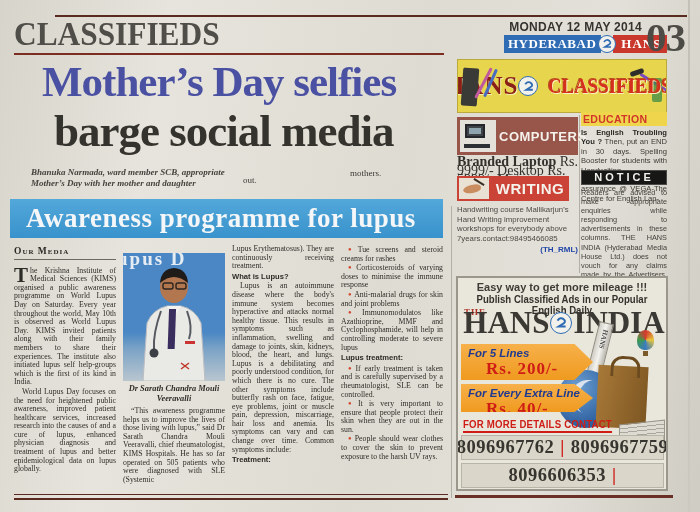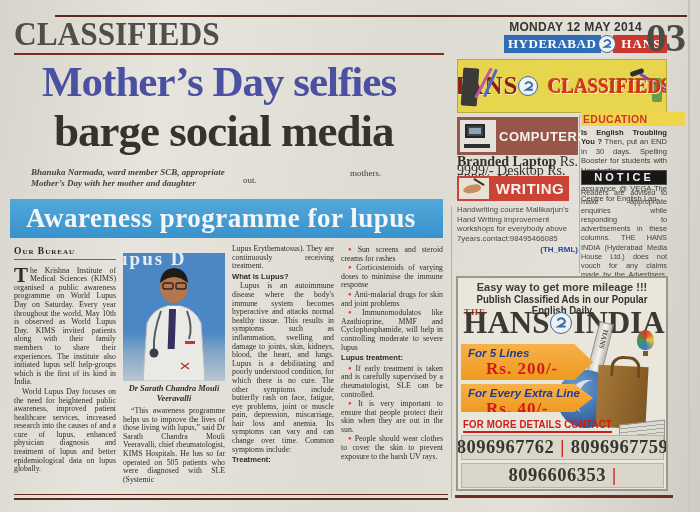--- a/index.html
+++ b/index.html
@@ -79,21 +79,21 @@
   .ad-writing { left:457px; top:176px; width:112px; height:25px; background:#cb4337; display:flex; }
   .ad-writing .ad-img-box { width:30px; height:21px; margin:2px; background:#e9e1d3; }
   .hand { position:absolute; left:4px; top:7px; width:18px; height:8px; background:#c98d5f; border-radius:50% 40% 40% 50%; transform:rotate(-12deg); }
   .pen { position:absolute; left:14px; top:3px; width:12px; height:2px; background:#3a2f26; transform:rotate(32deg); }
   .ad-writing .ad-title { font-size:15px; }
   .handwriting-text { left:457px; top:205px; width:121px; font-family:"Liberation Sans",sans-serif;
     font-size:7.8px; line-height:9.6px; color:#4b4943; }
   .trml { left:457px; top:245px; width:121px; text-align:right; font-family:"Liberation Sans",sans-serif;
     font-size:8px; font-weight:bold; color:#2146a8; }
 
-  .edu-header { left:581px; top:112px; width:104px; height:14px; background:#efd54b; color:#d1362a;
+  .edu-header { left:581px; top:112px; width:86px; height:14px; background:#efd54b; color:#d1362a;
     font-family:"Liberation Sans",sans-serif; font-weight:bold; font-size:10.5px; line-height:14px; padding-left:2px; letter-spacing:.3px; }
   .edu-body { left:581px; top:128px; width:86px; font-family:"Liberation Sans",sans-serif;
     font-size:7.6px; line-height:9.4px; color:#3c3a34; text-align:justify; }
   .edu-body b { color:#2b2a25; }
   .notice-header { left:581px; top:170px; width:86px; height:15px; background:#171716; border:1px solid #4a4a48;
     color:#f2f1ec; font-family:"Liberation Sans",sans-serif; font-weight:bold; font-size:11px; line-height:13px;
     text-align:center; letter-spacing:3px; }
   .notice-body { left:581px; top:188px; width:86px; font-family:"Liberation Sans",sans-serif;
     font-size:7.3px; line-height:9.1px; color:#413f39; text-align:justify; }
 
@@ -166,21 +166,21 @@
   <div class="abs headline-1">Mother’s Day selfies</div>
   <div class="abs headline-2">barge social media</div>
   <div class="abs main-caption">Bhanuka Narmada, ward member SCB, appropriate Mother’s Day with her mother and daughter</div>
   <div class="abs frag-out">out.</div>
   <div class="abs frag-mothers">mothers.</div>
 
   <div class="abs lupus-banner">Awareness programme for lupus</div>
 
   <div class="abs article">
     <div class="col">
-      <div class="byline">Our Bureau</div>
+      <div class="byline">Our Media</div>
       <div class="para"><span class="dropcap">T</span><span>he Krishna Institute of Medical Sciences (KIMS) organised a public awareness programme on World Lupus Day on Saturday. Every year throughout the world, May 10th is observed as World Lupus Day. KIMS invited patients along with their family members to share their experiences. The institute also initiated lupus self help-groups which is the first of its kind in India.</span></div>
       <div class="para indent">World Lupus Day focuses on the need for heightened public awareness, improved patient healthcare services, increased research into the causes of and a cure of lupus, enhanced physician diagnosis and treatment of lupus and better epidemiological data on lupus globally.</div>
     </div>
 
     <div class="col">
       <div class="photo-block">
         <span class="photo-backdrop-text">upus D</span>
         <svg width="102" height="128" viewBox="0 0 102 128" style="position:absolute;left:0;top:0">
           <path d="M20 128 L24 70 Q30 56 44 53 L58 53 Q72 56 78 70 L82 128 Z" fill="#e9e9e6" stroke="#b9bcc0" stroke-width="1"></path>
           <path d="M44 53 L51 64 L58 53 Z" fill="#f3f3f1"></path>
@@ -202,21 +202,21 @@
 
     <div class="col">
       <div class="para">Lupus Erythematosus). They are continuously receiving treatment.</div>
       <div class="subhead">What is Lupus?</div>
       <div class="para indent">Lupus is an autoimmune disease where the body's immune system becomes hyperactive and attacks normal healthy tissue. This results in symptoms such as inflammation, swelling and damage to joints, skin, kidneys, blood, the heart, and lungs. Lupus is a debilitating and poorly understood condition, for which there is no cure. The other symptoms include butterfly rash on face, fatigue, eye problems, joint or muscle pain, depression, miscarriage, hair loss and anemia. Its symptoms can vary and can change over time. Common symptoms include:</div>
       <div class="subhead">Treatment:</div>
     </div>
 
     <div class="col">
       <ul class="blist">
-        <li><span class="dot">●</span><span>Sun screens and steroid creams for rashes</span></li>
+        <li><span class="dot">●</span><span>Tue screens and steroid creams for rashes</span></li>
         <li><span class="dot">●</span><span>Corticosteroids of varying doses to minimise the immune response</span></li>
         <li><span class="dot">●</span><span>Anti-malarial drugs for skin and joint problems</span></li>
         <li><span class="dot">●</span><span>Immunomodulatos like Azathioprine, MMF and Cyclophosphamide, will help in controlling moderate to severe lupus</span></li>
       </ul>
       <div class="subhead">Lupus treatment:</div>
       <ul class="blist">
         <li><span class="dot">●</span><span>If early treatment is taken and is carefully supervised by a rheumatologist, SLE can be controlled.</span></li>
         <li><span class="dot">●</span><span>It is very important to ensure that people protect their skin when they are out in the sun.</span></li>
         <li><span class="dot">●</span><span>People should wear clothes to cover the skin to prevent exposure to the harsh UV rays.</span></li>
       </ul>

